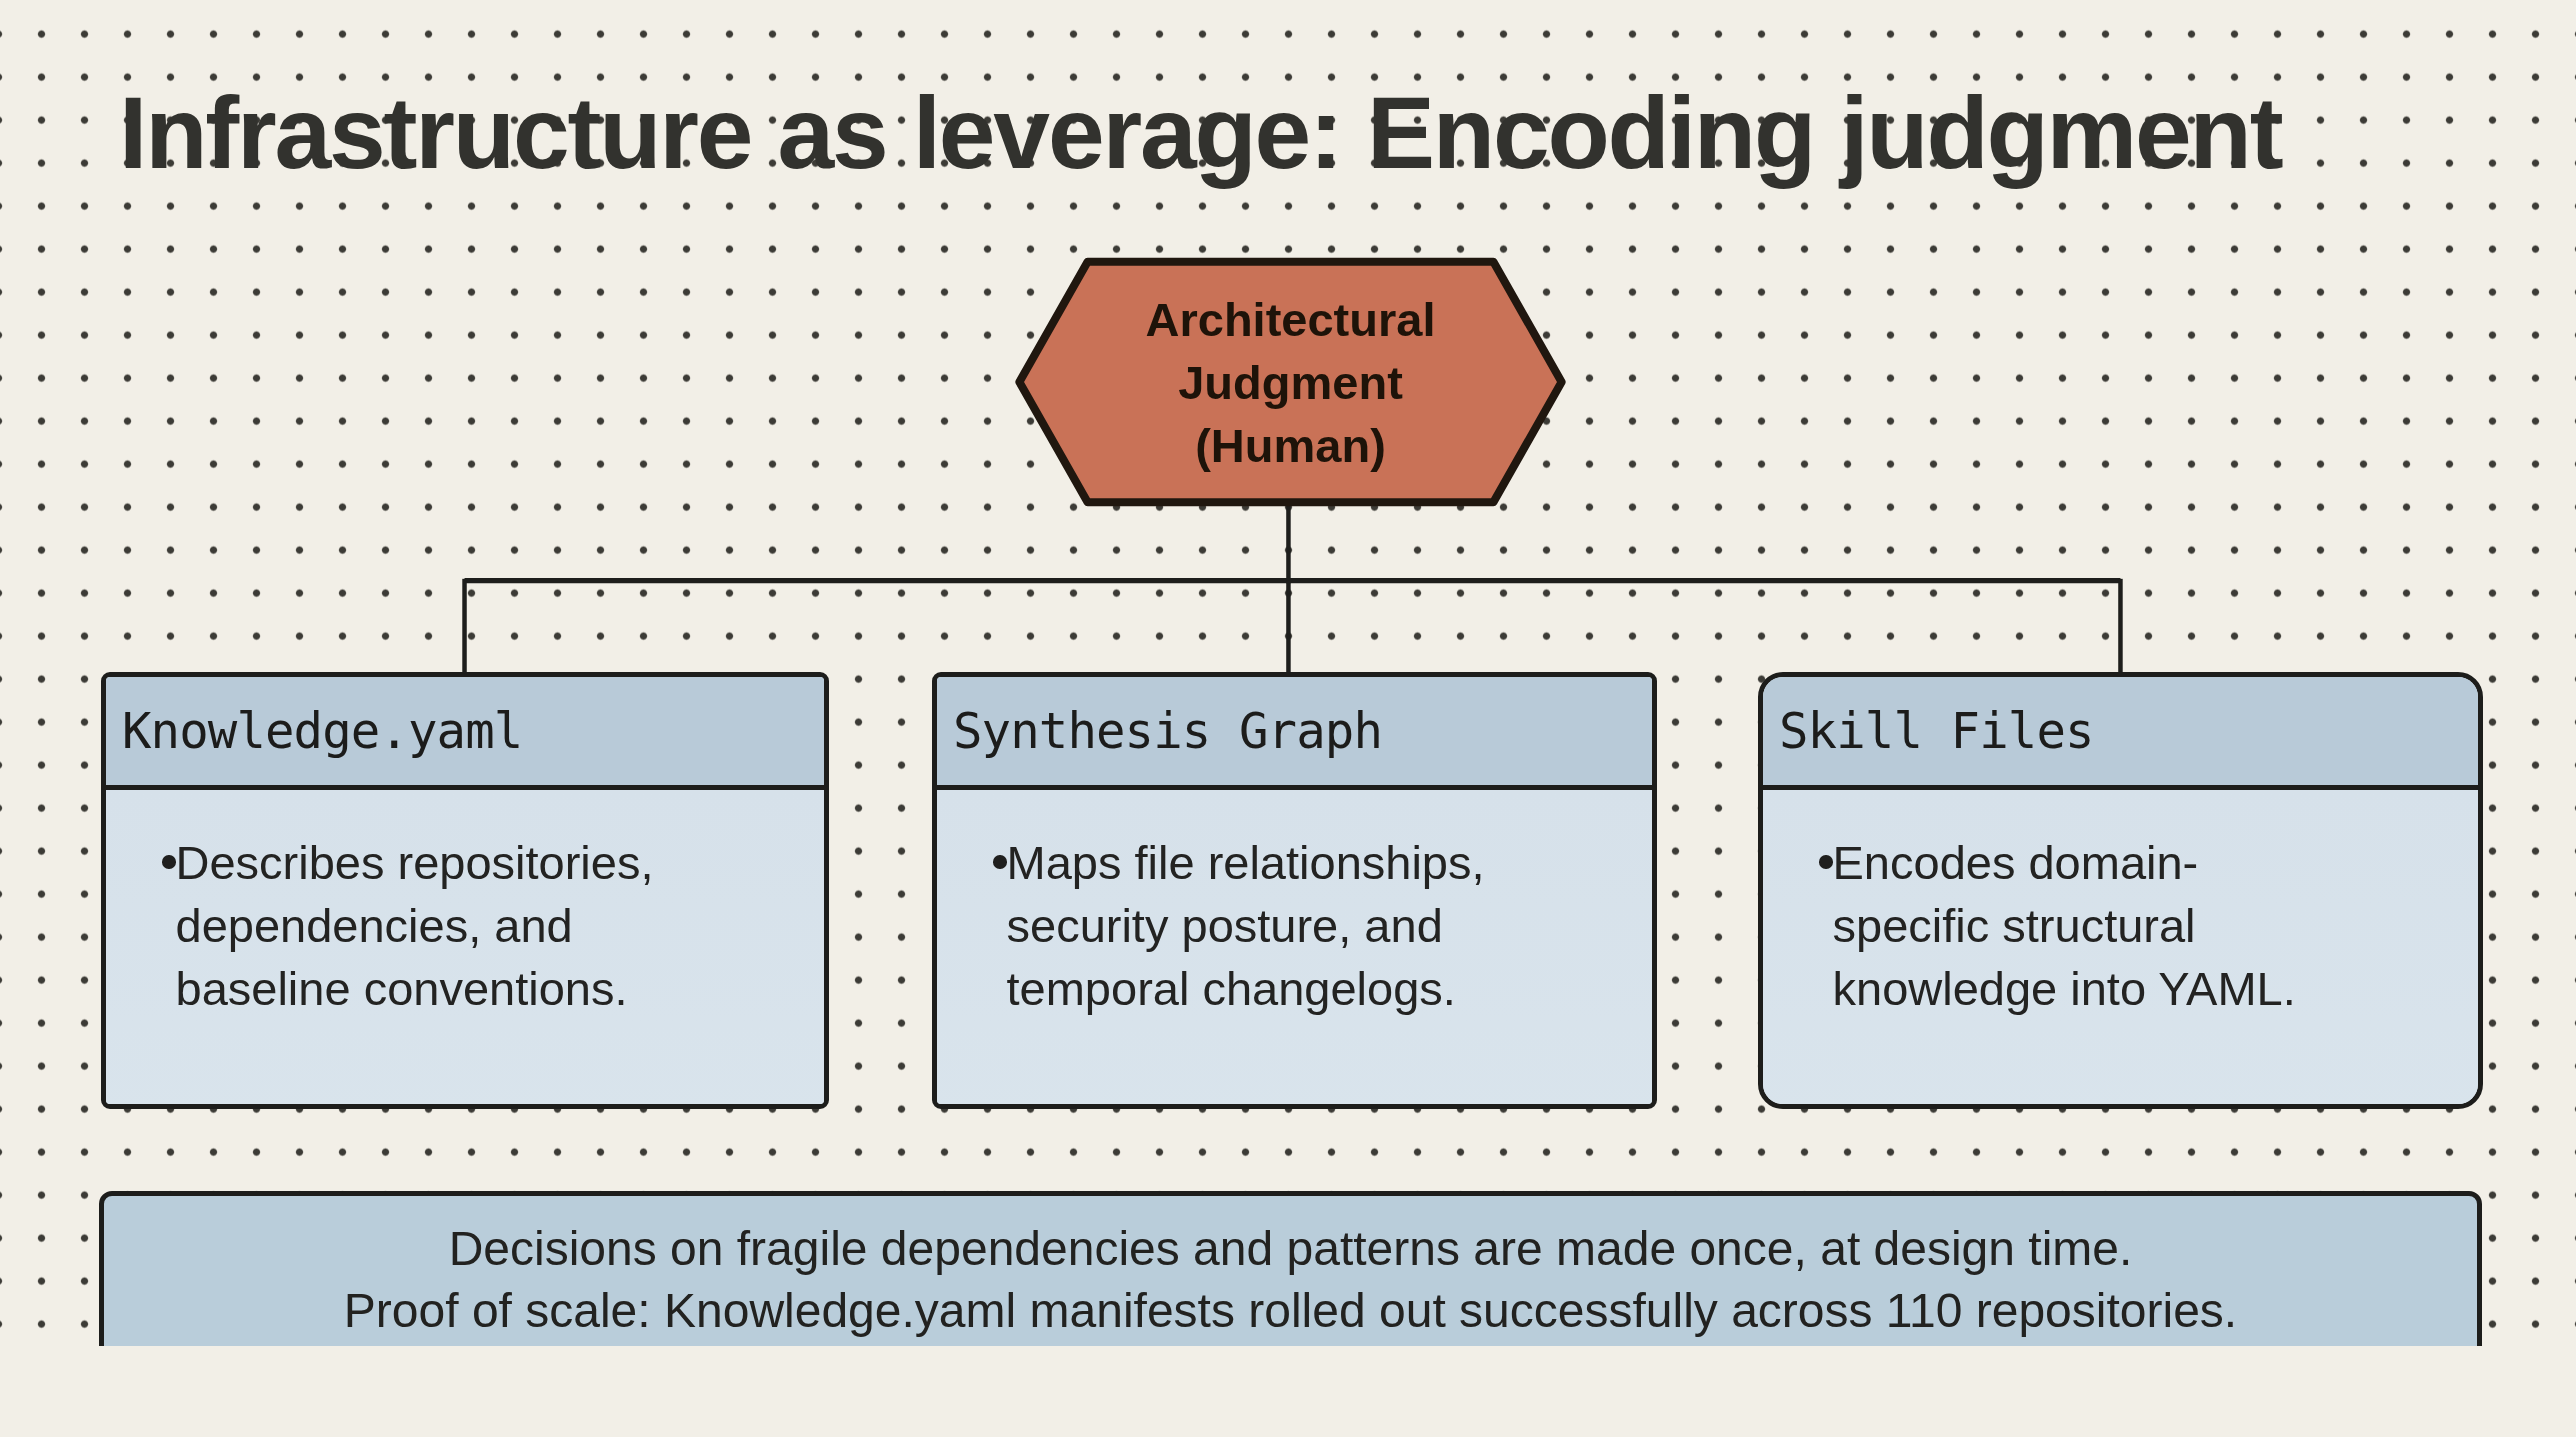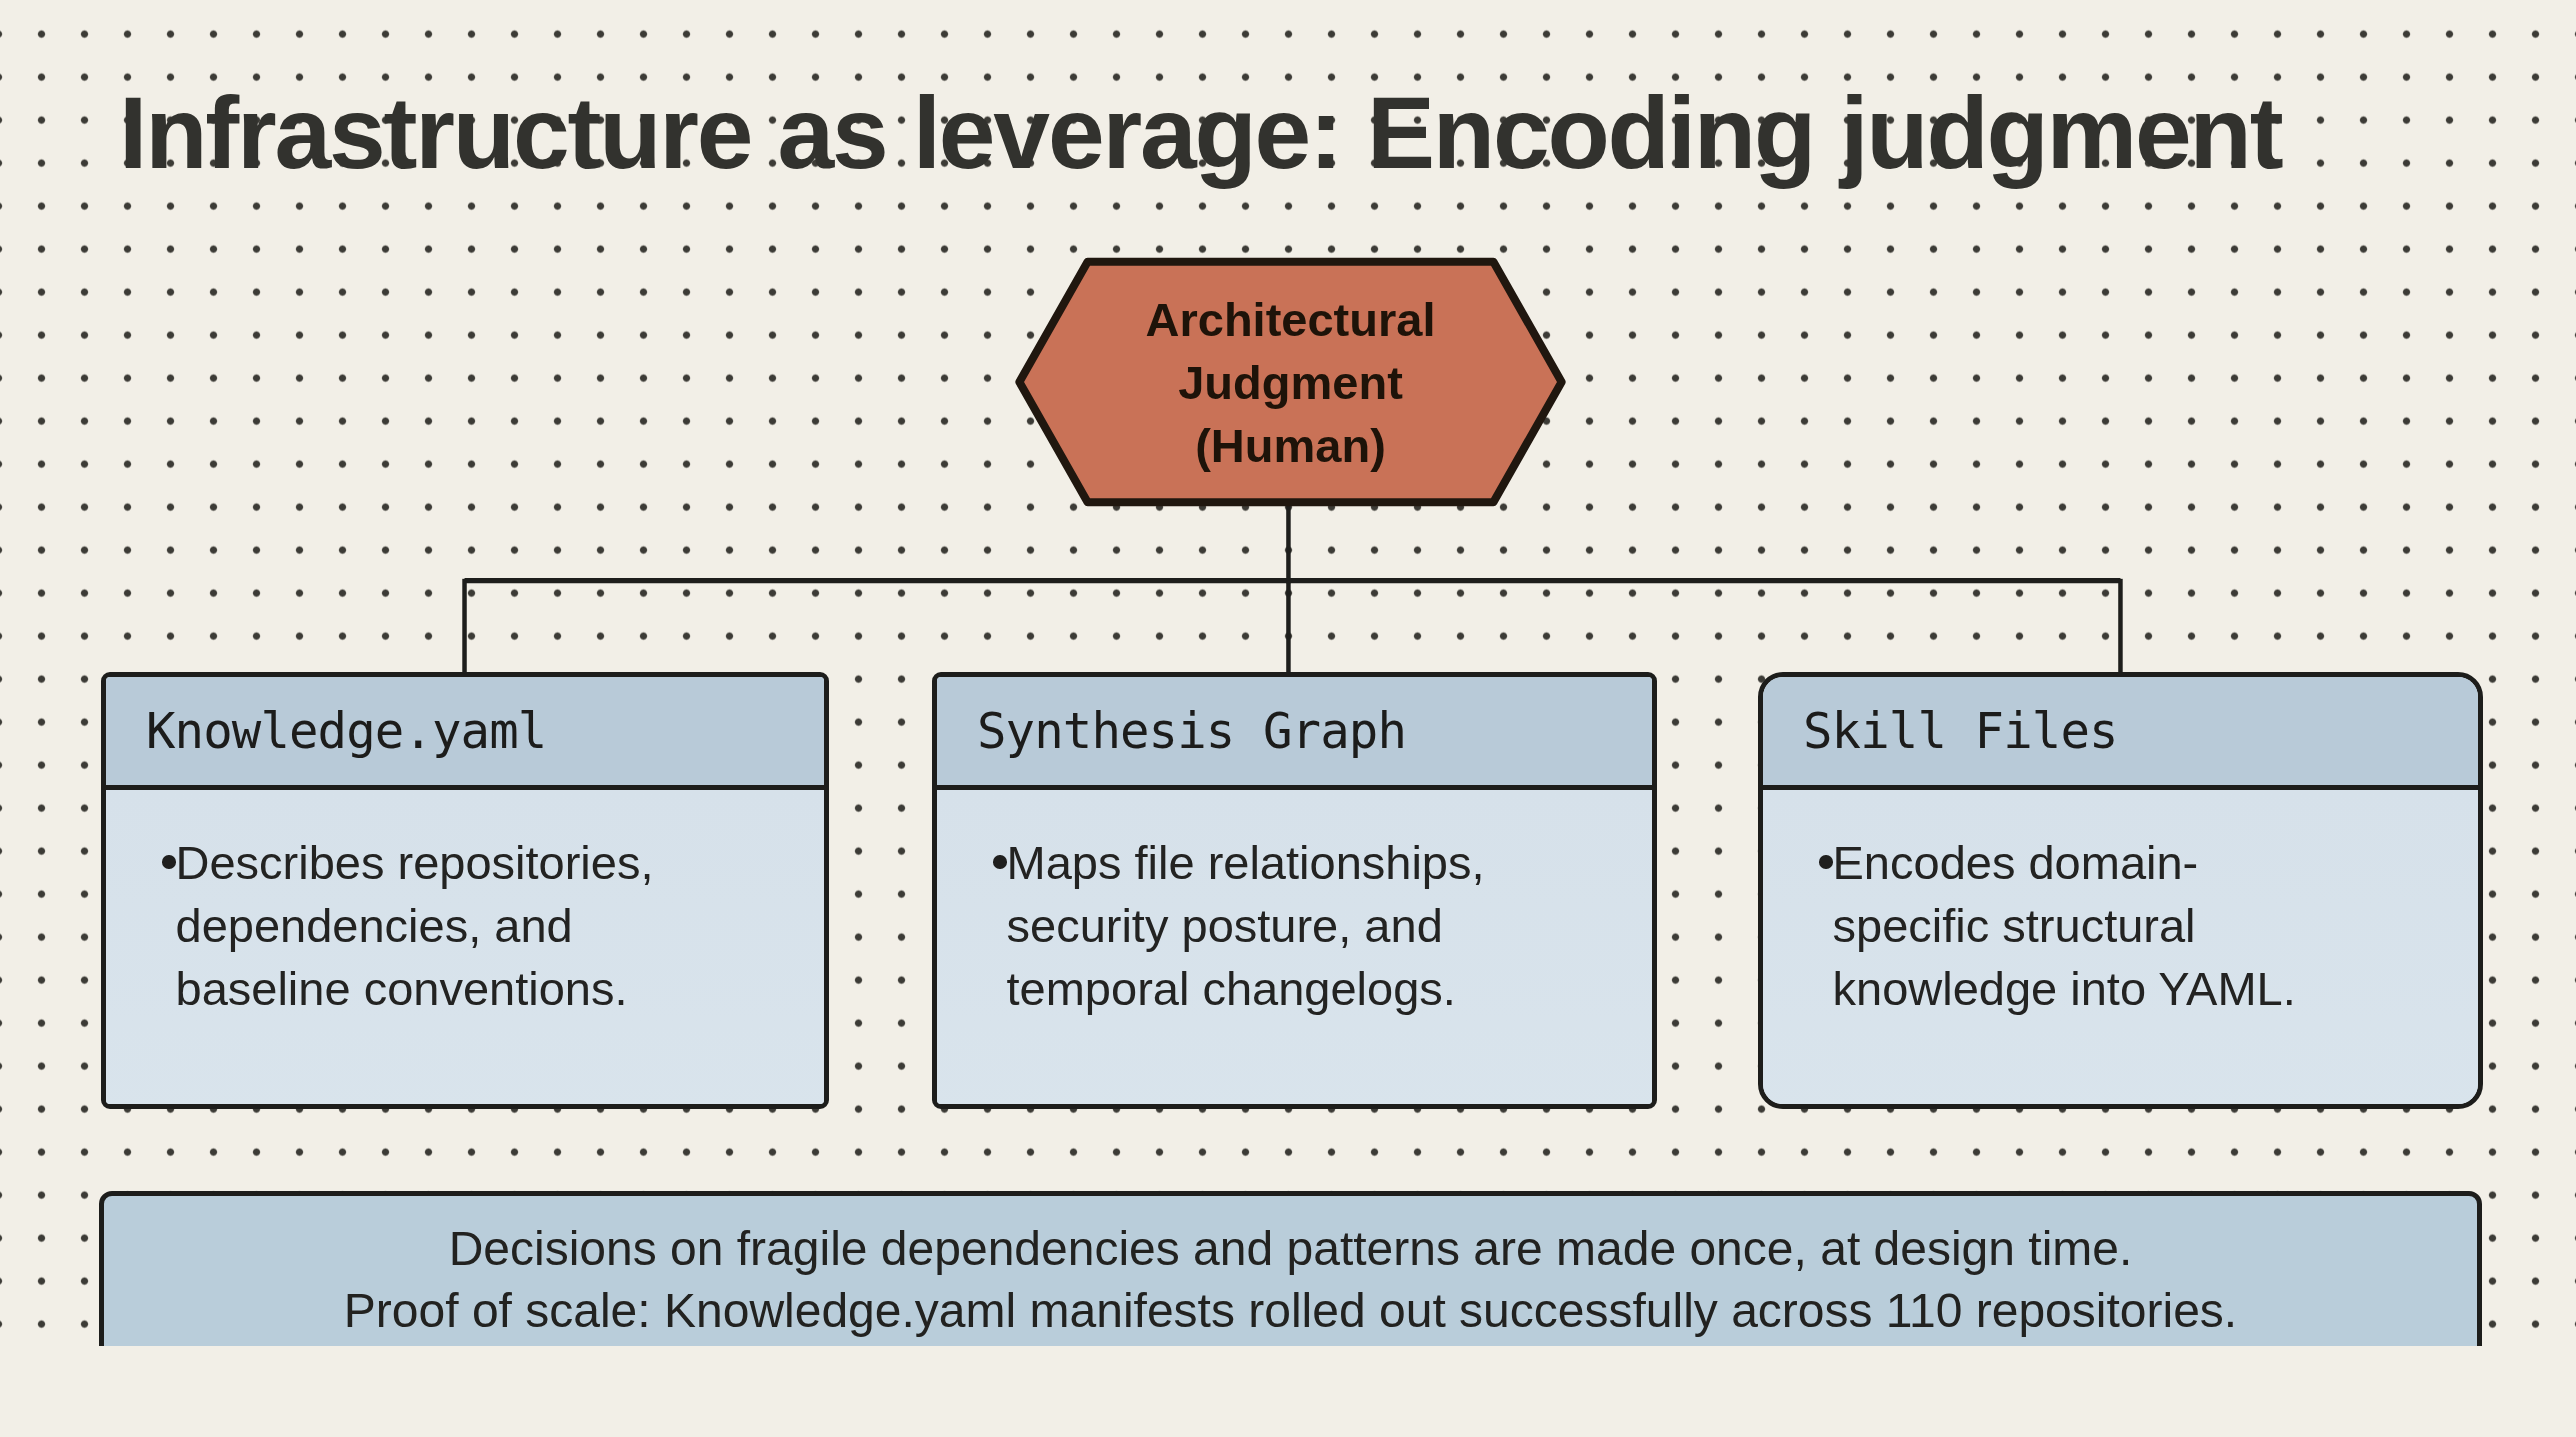--- a/index.html
+++ b/index.html
@@ -63,21 +63,21 @@
     border: 5.4px solid #1d1d1b;
     border-radius: 9px;
     background: #d8e3eb;
     overflow: hidden;
   }
   .card-header {
     box-sizing: border-box;
     height: 113px;
     display: flex;
     align-items: center;
-    padding-left: 40px;
+    padding-left: 16px;
     background: #b8cad8;
     border-bottom: 5.4px solid #1d1d1b;
     font-family: "DejaVu Sans Mono", monospace;
     font-size: 49px;
     font-weight: 500;
     color: #1c1c1b;
     letter-spacing: -0.9px;
   }
   .card-body {
     display: flex;

